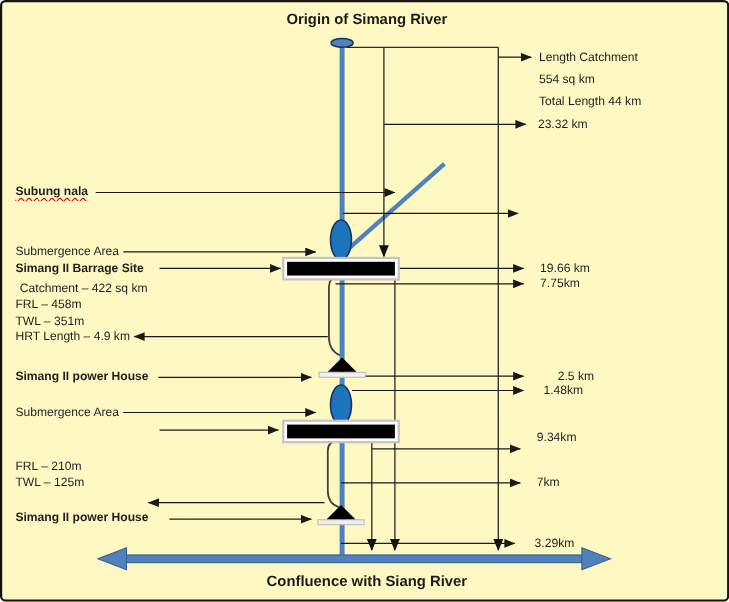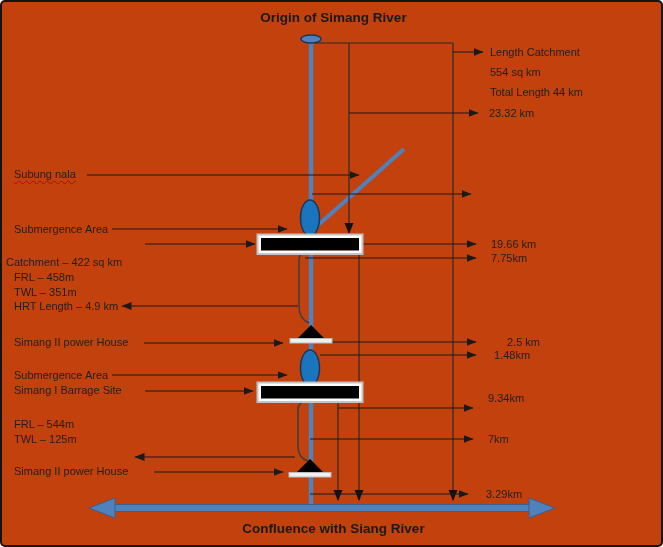--- a/index.html
+++ b/index.html
@@ -1,34 +1,34 @@
 <!DOCTYPE html>
 <html><head>
 <meta charset="utf-8">
 <style>
   html,body{margin:0;padding:0;background:#fff;}
   #canvas{
     position:relative;
     width:663px;height:547px;
     box-sizing:border-box;
-    background:#c2410c;
+    background:#fef9c3;
     border:2px solid #141414;
     border-radius:5px;
     font-family:"Liberation Sans", sans-serif;
     overflow:hidden;
   }
   #diagram-svg{position:absolute;left:0;top:0;}
   .lbl{
     position:absolute;
     font-size:11px;
     line-height:13px;
     color:#1f1f1f;
     white-space:nowrap;
   }
-  .b{font-weight:normal;}
+  .b{font-weight:bold;}
   .title{
     position:absolute;left:0;width:663px;
     text-align:center;
     font-size:13.5px;font-weight:bold;color:#1a1a1a;
     white-space:nowrap;
   }
   .spell{
     text-decoration:underline wavy #cc0000 1px;
     text-decoration-skip-ink:none;
     text-underline-offset:2px;
@@ -99,28 +99,28 @@
     <polygon points="309,323 296,336 322,336" fill="#000000"></polygon>
     <rect x="287" y="470.5" width="42" height="4.5" fill="#f0f0f0" stroke="#bdbdbd" stroke-width="1"></rect>
     <polygon points="308,457 295,470 321,470" fill="#000000"></polygon>
   </svg>
 
   <div class="title" style="top:8px">Origin of Simang River</div>
   <div class="title" style="top:519px">Confluence with Siang River</div>
 
   <div class="lbl b spell" style="left:12px;top:166px">Subung nala</div>
   <div class="lbl" style="left:12px;top:221px">Submergence Area</div>
-  <div class="lbl" style="left:4px;top:254px">Catchment – 422 sq km</div>
+  <div class="lbl b" style="left:12px;top:236px">Simang II Barrage Site</div>
+  <div class="lbl" style="left:16px;top:254px">Catchment – 422 sq km</div>
   <div class="lbl" style="left:12px;top:269px">FRL – 458m</div>
   <div class="lbl" style="left:12px;top:284px">TWL – 351m</div>
   <div class="lbl" style="left:12px;top:298px">HRT Length – 4.9 km</div>
   <div class="lbl b" style="left:12px;top:334px">Simang II power House</div>
   <div class="lbl" style="left:12px;top:367px">Submergence Area</div>
-  <div class="lbl b" style="left:12px;top:382px">Simang I Barrage Site</div>
-  <div class="lbl" style="left:12px;top:416px">FRL – 544m</div>
+  <div class="lbl" style="left:12px;top:416px">FRL – 210m</div>
   <div class="lbl" style="left:12px;top:431px">TWL – 125m</div>
   <div class="lbl b" style="left:12px;top:463px">Simang II power House</div>
 
   <div class="lbl" style="left:488px;top:44px">Length Catchment</div>
   <div class="lbl" style="left:488px;top:64px">554 sq km</div>
   <div class="lbl" style="left:488px;top:84px">Total Length 44 km</div>
   <div class="lbl" style="left:487px;top:105px">23.32 km</div>
   <div class="lbl" style="left:489px;top:236px">19.66 km</div>
   <div class="lbl" style="left:489px;top:250px">7.75km</div>
   <div class="lbl" style="left:505px;top:334px">2.5 km</div>

